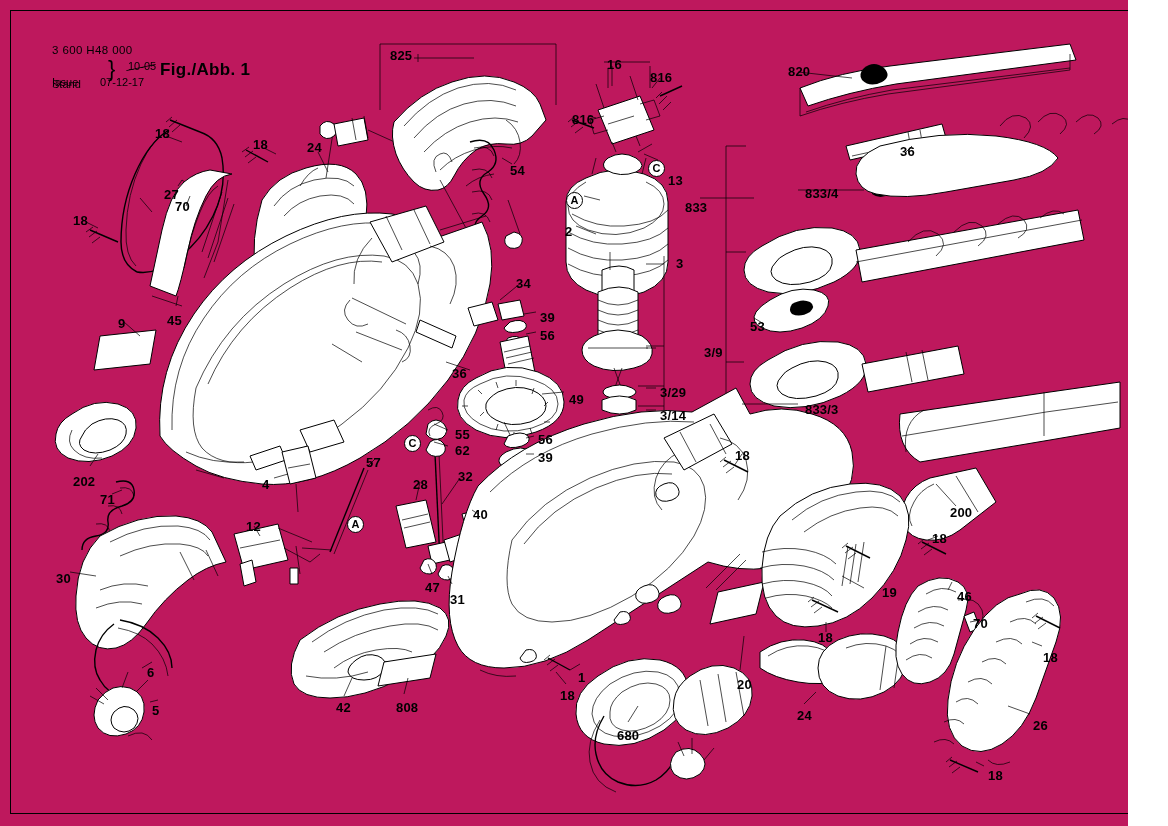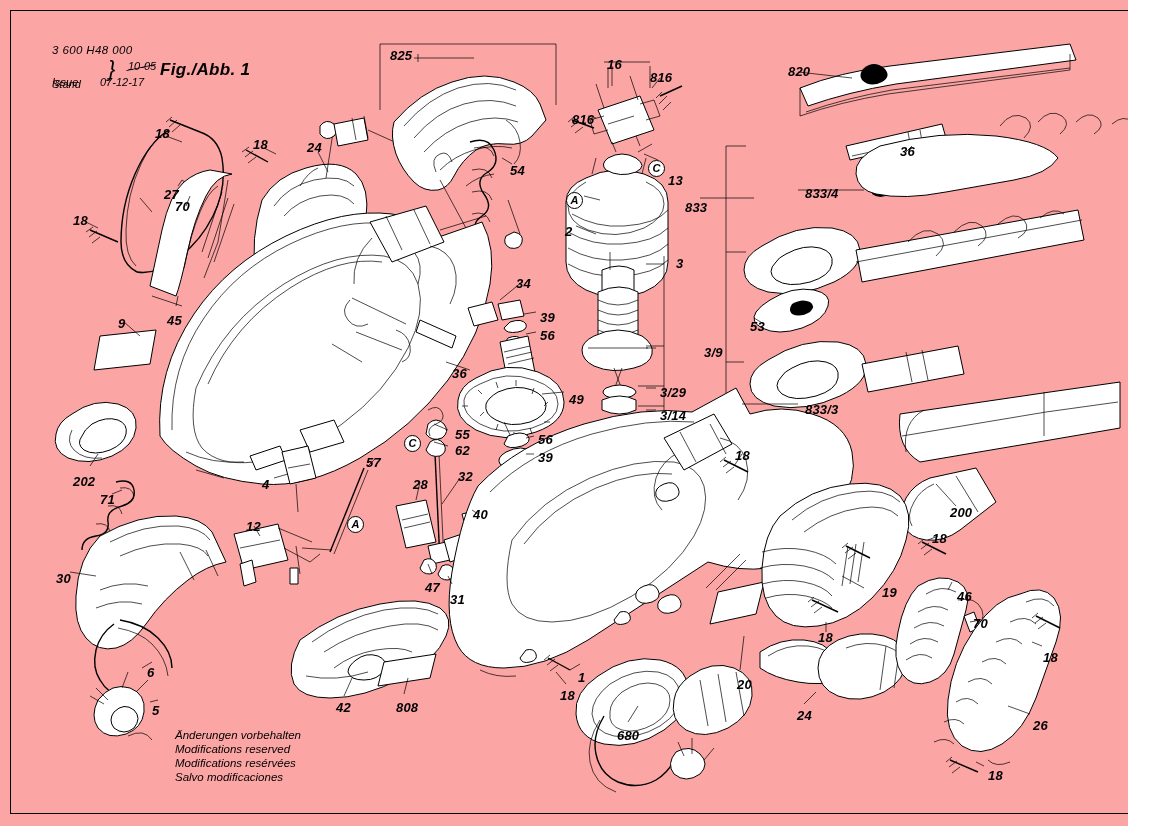--- a/index.html
+++ b/index.html
@@ -1,17 +1,17 @@
 <!DOCTYPE html>
 <html><head>
 <meta charset="utf-8">
 <style>
   html,body{margin:0;padding:0;background:#ffffff;}
   body{width:1168px;height:826px;font-family:"Liberation Sans",sans-serif;color:#000;}
-  #sheet{position:relative;width:1128px;height:826px;overflow:hidden;background:#fca5a5;font-style:italic;}
+  #sheet{position:relative;width:1128px;height:826px;overflow:hidden;background:#be185d;}
   .border-frame{position:absolute;left:10px;top:10px;width:1146px;height:804px;border:1.5px solid #000;box-sizing:border-box;}
   .hdr{position:absolute;font-size:11px;line-height:13px;white-space:pre;}
   #hdr-part{left:52px;top:44px;font-size:11.5px;letter-spacing:.4px;}
   #hdr-stand{left:52px;top:62px;font-size:11px;margin-top:16px;}
   #hdr-issue{left:52px;top:76px;font-size:11px;}
   #hdr-brace{left:108px;top:58px;font-size:22px;line-height:22px;}
   #hdr-stand-val{left:128px;top:60px;font-size:11px;}
   #hdr-issue-val{left:100px;top:76px;font-size:11px;}
   #hdr-strike{position:absolute;left:126px;top:67px;width:30px;height:1px;background:#000;transform:rotate(-12deg);}
   #fig-label{position:absolute;left:160px;top:60px;font-size:17px;font-weight:bold;letter-spacing:.3px;}
@@ -393,26 +393,20 @@
 
   <div class="hdr" id="hdr-part">3 600 H48 000</div>
   <div class="hdr" id="hdr-stand">Stand</div>
   <div class="hdr" id="hdr-issue">Issue</div>
   <div class="hdr" id="hdr-brace">}</div>
   <div class="hdr" id="hdr-stand-val">10-05</div>
   <div id="hdr-strike"></div>
   <div class="hdr" id="hdr-issue-val">07-12-17</div>
   <div id="fig-label">Fig./Abb. 1</div>
 
-  <div class="note">
-    <div>Änderungen vorbehalten</div>
-    <div>Modifications reserved</div>
-    <div>Modifications resérvées</div>
-    <div>Salvo modificaciones</div>
-  </div>
 
   <div id="callout-layer">
       <div class="lbl" style="left: 390px; top: 48px;">825</div>
       <div class="lbl" style="left: 607px; top: 57px;">16</div>
       <div class="lbl" style="left: 650px; top: 70px;">816</div>
       <div class="lbl" style="left: 572px; top: 112px;">816</div>
       <div class="lbl" style="left: 788px; top: 64px; text-align: center;">820</div>
       <div class="lbl" style="left: 900px; top: 144px;">36</div>
       <div class="lbl" style="left: 668px; top: 152px; margin-top: 21px;">13</div>
       <div class="lbl" style="left: 155px; top: 126px;">18</div>

